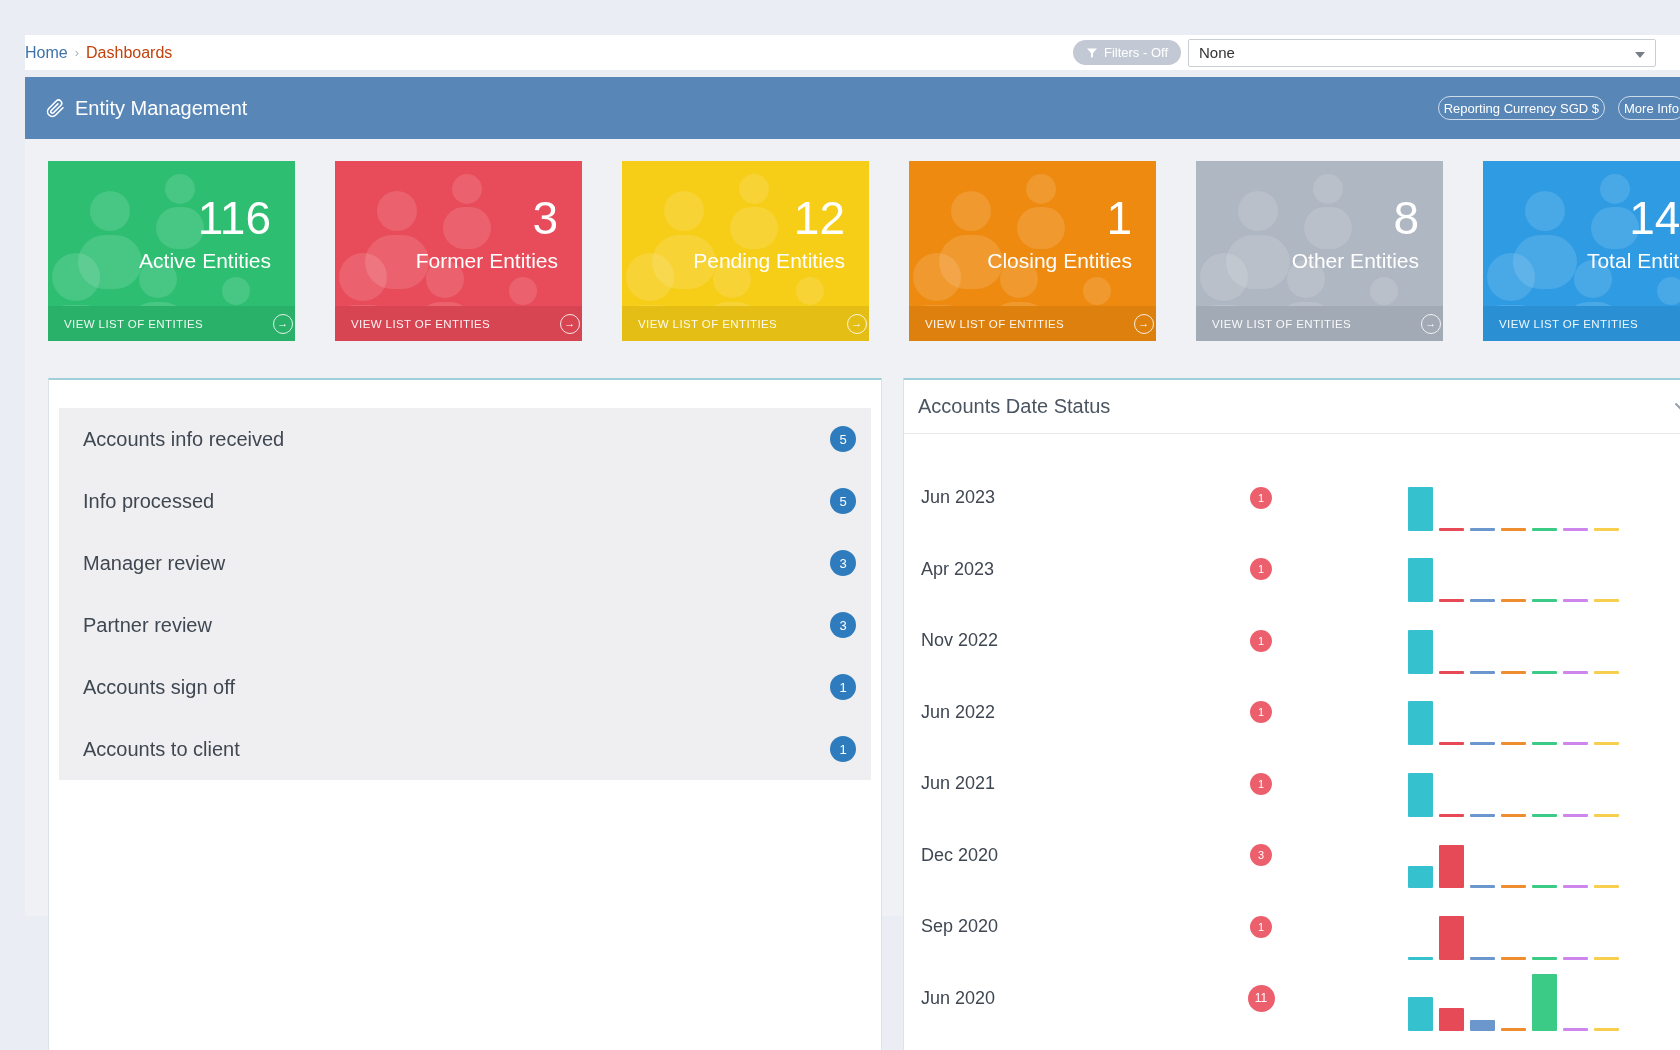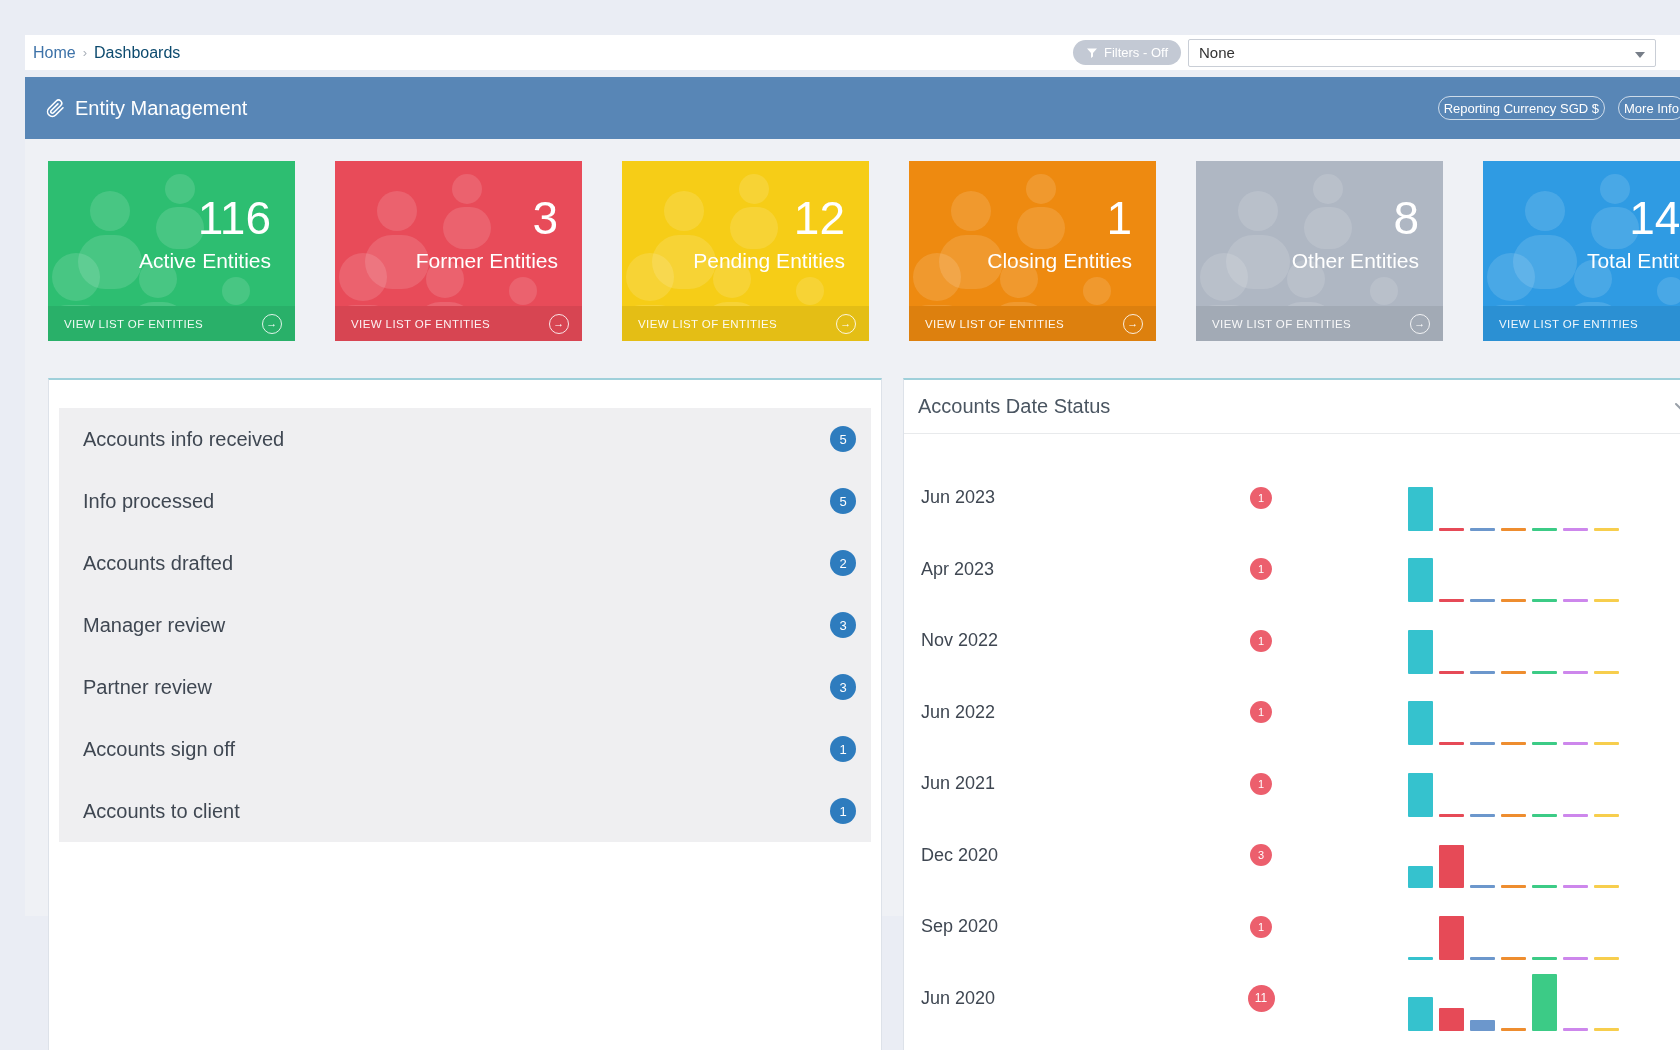--- a/index.html
+++ b/index.html
@@ -3,24 +3,24 @@
 <meta charset="utf-8">
 <style>
   html,body{margin:0;padding:0}
   body{
     width:1680px;height:1050px;overflow:hidden;position:relative;
     background:#EAEDF4;font-family:"Liberation Sans",sans-serif;
     -webkit-font-smoothing:antialiased;
   }
   
   .crumbbar{position:absolute;left:25px;top:35px;width:1655px;height:35px;background:#fff;
-    display:flex;align-items:center;padding-left:8px;box-sizing:border-box}
+    display:flex;align-items:center;padding-left:0;box-sizing:border-box}
   .crumb-home{color:#3D72A8;font-size:16px;cursor:pointer}
   .crumb-sep{color:#A9B0B9;font-size:13px;margin:0 7px}
-  .crumb-current{color:#0c4a6e;font-size:16px}
+  .crumb-current{color:#c2410c;font-size:16px}
   .spacer{flex:1}
   .filters-pill{height:25px;border-radius:13px;background:#C3C9D4;color:#fff;font-size:13px;
     display:flex;align-items:center;gap:6px;padding:0 13px;margin-right:7px;flex:none}
   .select{width:468px;height:28px;border:1px solid #C9CED6;border-radius:2px;background:#fff;
     display:flex;align-items:center;padding:0 26px 0 10px;font-size:15px;color:#333;
     margin-right:24px;position:relative;box-sizing:border-box;flex:none}
   .select .caret{position:absolute;right:10px;top:12px;width:0;height:0;
     border-left:5px solid transparent;border-right:5px solid transparent;border-top:6px solid #777E88}
   
   .bluebar{position:absolute;left:25px;top:77px;width:1655px;height:62px;background:#5886B6;
@@ -34,21 +34,21 @@
   .content{position:absolute;left:25px;top:139px;width:1655px;height:777px;background:#EFF1F5}
   
   .cards{position:absolute;left:23px;top:22px;display:flex;gap:40px}
   .card{width:247px;height:180px;flex:none;position:relative;color:#fff;cursor:pointer}
   .card-main{height:145px;position:relative;overflow:hidden}
   .card-sil{position:absolute;left:0;top:0}
   .card-num{position:absolute;right:24px;top:34px;font-size:46px;font-weight:300;line-height:1;
     text-align:right;white-space:nowrap}
   .card-label{position:absolute;right:24px;top:88px;font-size:21px;font-weight:300;white-space:nowrap}
   .card-footer{height:35px;background:rgba(0,0,0,.07);display:flex;align-items:center;
-    padding:0 13px 0 16px;font-size:11.5px;letter-spacing:.4px;color:rgba(255,255,255,.93)}
+    padding:0 2px 0 16px;font-size:11.5px;letter-spacing:.4px;color:rgba(255,255,255,.93)}
   .arrow-circle{margin-left:auto;width:18px;height:18px;border:1px solid rgba(255,255,255,.85);
     border-radius:50%;display:flex;align-items:center;justify-content:center;font-size:11px;
     color:#fff;flex:none;line-height:1}
   
   .panel{position:absolute;background:#fff;border:1px solid #DDE2E9;border-top:2px solid #9FD0DA;box-sizing:border-box}
   .panel1{left:23px;top:239px;width:834px;height:840px}
   .panel2{left:878px;top:239px;width:905px;height:840px}
   .panel-h{height:53px;display:flex;align-items:center;padding:0 16px 0 14px;
     border-bottom:1px solid #E8EAEC;font-size:20px;color:#4A5561;position:relative}
   .panel-h .icons{margin-left:auto;display:flex;align-items:center;gap:14px}
@@ -264,24 +264,20 @@
   <div class="p-item">
     <span>Accounts info received</span>
     <span class="badge-blue" style="background: rgb(46, 124, 190);">5</span>
   </div>
 
   <div class="p-item">
     <span>Info processed</span>
     <span class="badge-blue" style="background: rgb(46, 124, 190);">5</span>
   </div>
 
-  <div class="p-item">
-    <span>Accounts drafted</span>
-    <span class="badge-blue" style="background: rgb(46, 124, 190);">2</span>
-  </div>
 
   <div class="p-item">
     <span>Manager review</span>
     <span class="badge-blue" style="background: rgb(46, 124, 190);">3</span>
   </div>
 
   <div class="p-item">
     <span>Partner review</span>
     <span class="badge-blue" style="background: rgb(46, 124, 190);">3</span>
   </div>

